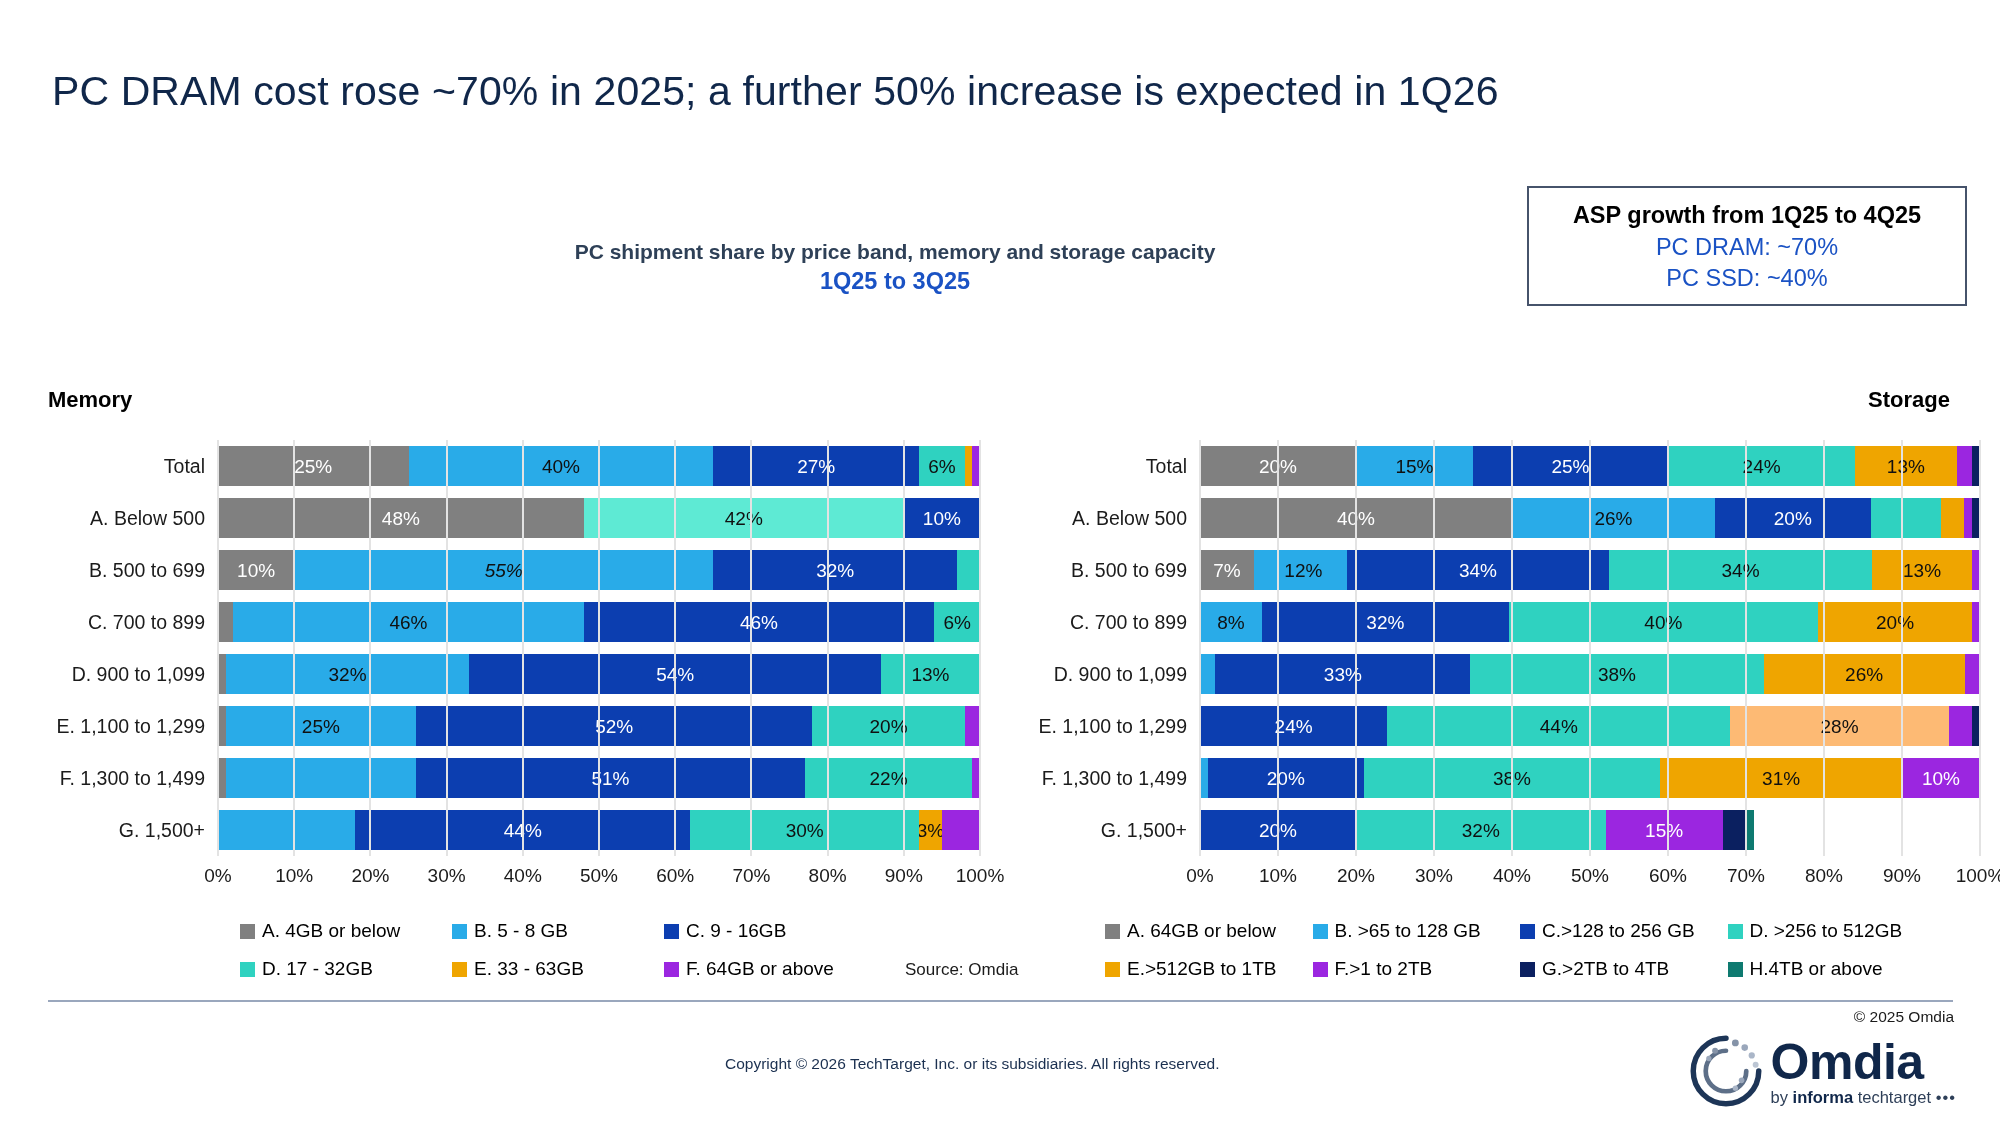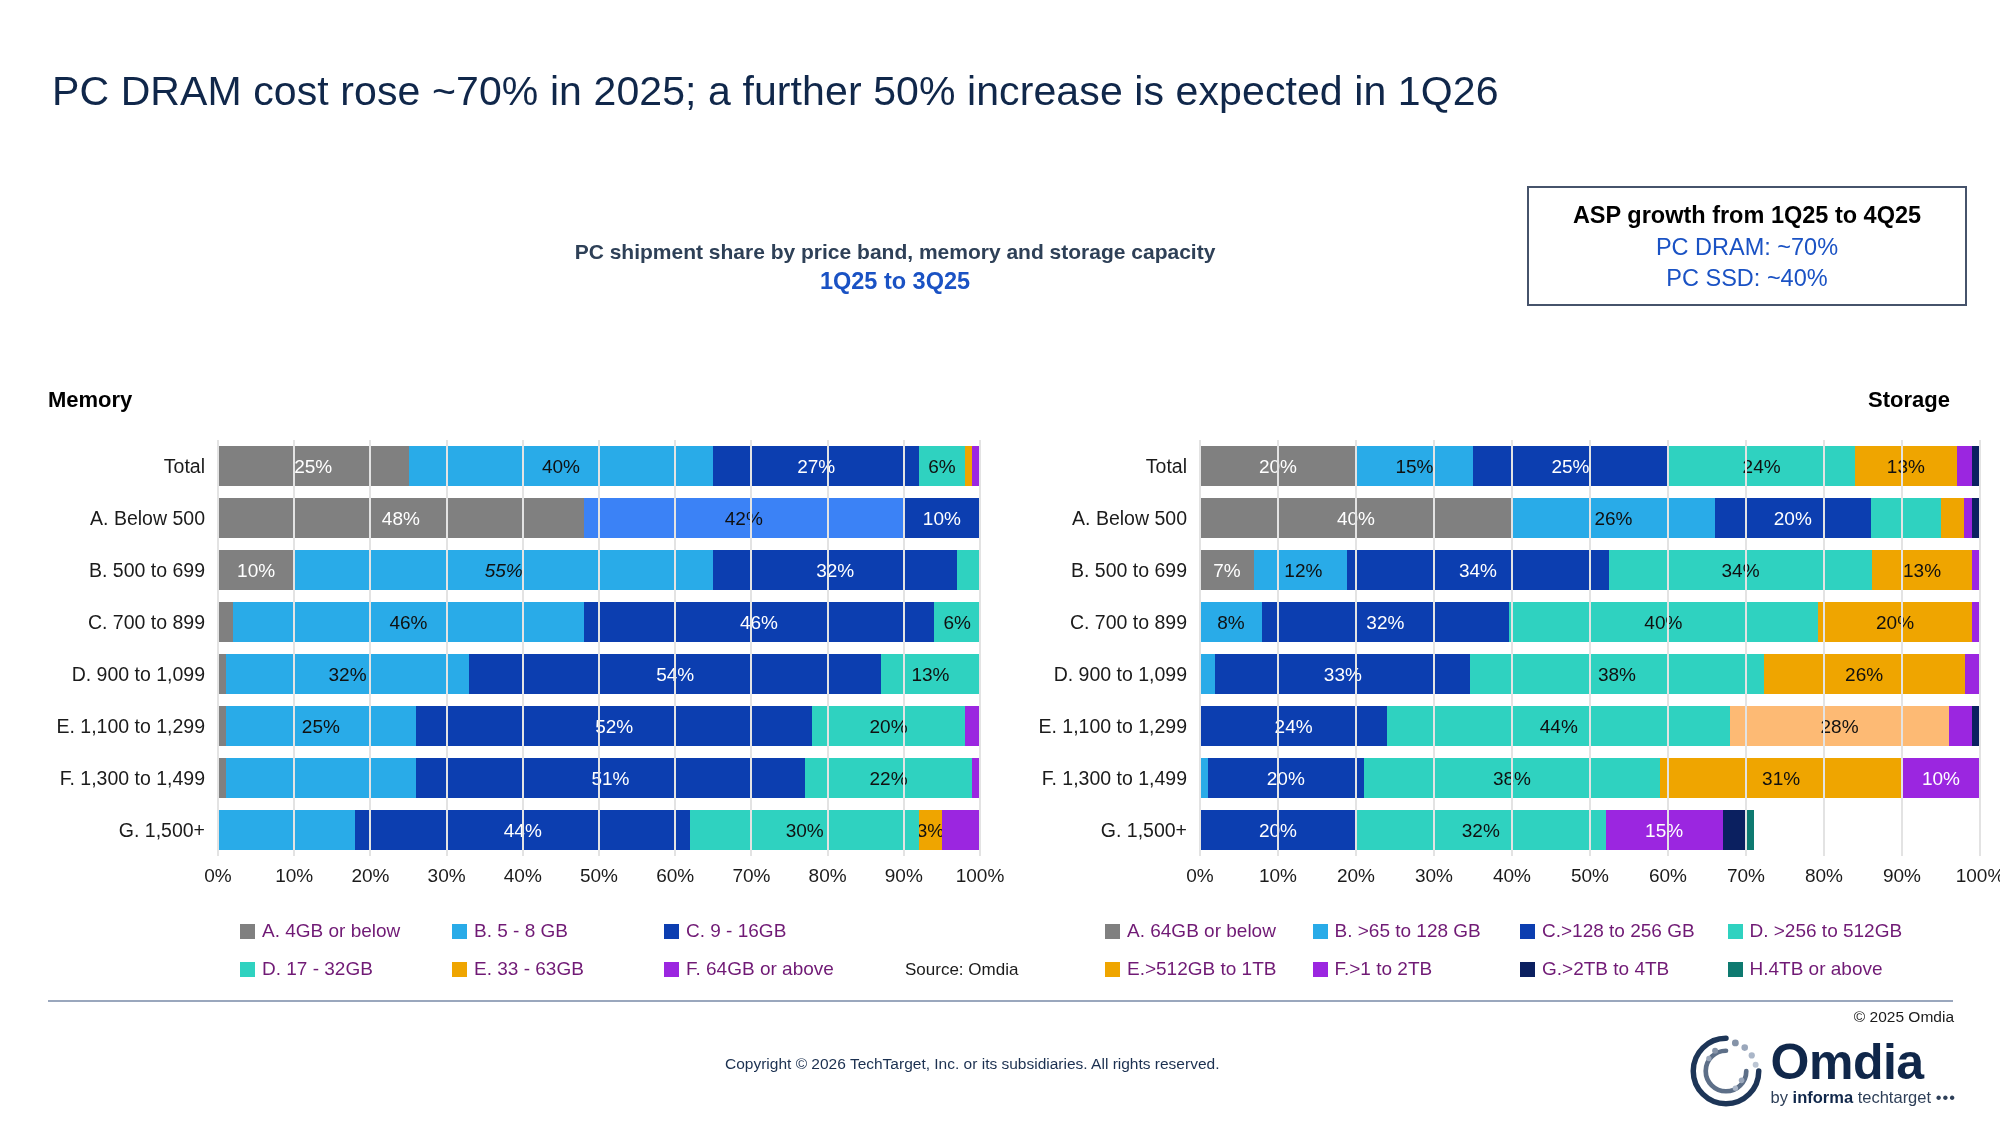--- a/index.html
+++ b/index.html
@@ -91,21 +91,21 @@
   .left .axis-spacer  { width: 198px; }
   .right .axis-spacer { width: 190px; }
   .axis-ticks { position: relative; flex: 1 1 auto; height: 32px; }
   .tick {
     position: absolute; top: 6px; transform: translateX(-50%);
     font-size: 19px; color: #1b1b1b; white-space: nowrap;
   }
 
   
   .legend {
-    position: absolute; font-size: 19px; color: #701a75;
+    position: absolute; font-size: 19px; color: #000000;
   }
   .legend.left  { left: 240px;  top: 920px; width: 640px; }
   .legend.right { left: 1105px; top: 920px; width: 830px; }
   .legend-row { display: flex; margin-bottom: 16px; }
   .legend-item { display: flex; align-items: center; white-space: nowrap; }
   .legend.left  .legend-item { width: 212px; }
   .legend.right .legend-item { width: 209px; }
   .swatch {
     width: 15px; height: 15px; margin-right: 7px; flex: 0 0 auto;
   }
@@ -174,21 +174,21 @@
               <div class="seg lt" style="width: 27%; background: rgb(12, 62, 176);">27%</div>
               <div class="seg dk" style="width: 6%; background: rgb(47, 210, 192);">6%</div>
               <div class="seg dk" style="width: 1%; background: rgb(239, 165, 0);"></div>
               <div class="seg lt" style="width: 1%; background: rgb(155, 38, 224);"></div>
             </div>
           </div>
           <div class="row">
             <div class="row-label">A. Below 500</div>
             <div class="bar">
               <div class="seg lt" style="width: 48%; background: rgb(128, 128, 128);">48%</div>
-              <div class="seg dk" style="width: 42%; background: #3b82f6;">42%</div>
+              <div class="seg dk" style="width: 42%; background: #5eead4;">42%</div>
               <div class="seg lt" style="width: 10%; background: rgb(12, 62, 176);">10%</div>
             </div>
           </div>
           <div class="row">
             <div class="row-label">B. 500 to 699</div>
             <div class="bar">
               <div class="seg lt" style="width: 10%; background: rgb(128, 128, 128);">10%</div>
               <div class="seg dk" style="width: 55%; background: rgb(41, 171, 232); font-style: italic;">55%</div>
               <div class="seg lt" style="width: 32%; background: rgb(12, 62, 176);">32%</div>
               <div class="seg dk" style="width: 3%; background: rgb(47, 210, 192);"></div>

